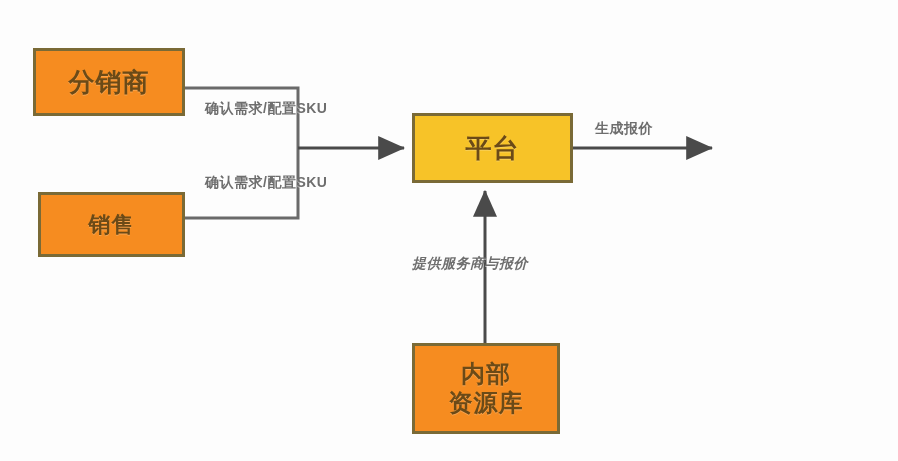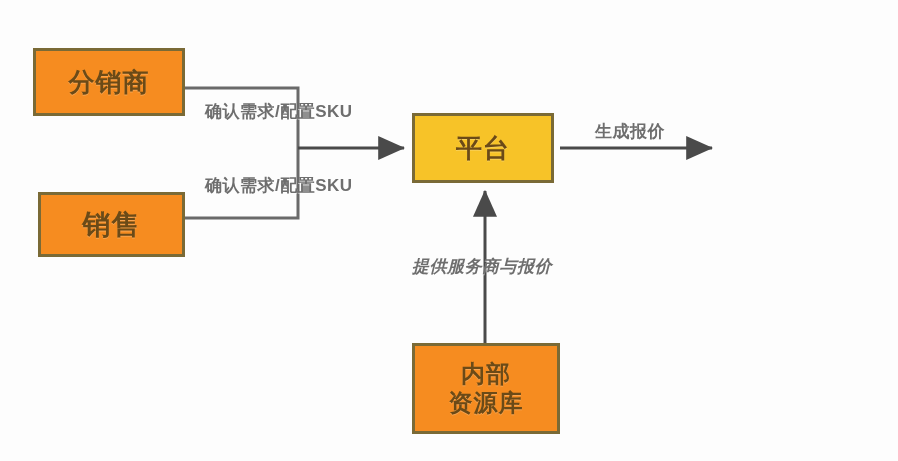--- a/index.html
+++ b/index.html
@@ -44,21 +44,21 @@
   .node-yellow {
     background: #f7c328;
   }
   .node-label {
     display: block;
     white-space: pre-line;
   }
   .edge-label {
     position: absolute;
     color: #6e6e6e;
-    font-size: 17px;
+    font-size: 14px;
     font-weight: bold;
     white-space: nowrap;
     letter-spacing: 0.5px;
     text-shadow: 0 1px 0 rgba(255,255,255,0.5);
   }
 </style>
 </head>
 <body>
 
 <div id="canvas">
@@ -88,25 +88,25 @@
 
     <g>
       <line x1="485" y1="343" x2="485" y2="191" stroke="#4a4a4a" stroke-width="3" marker-end="url(#arrowhead)"></line>
     </g>
   </svg>
 
   <div class="node-box node-orange" style="left:33px; top:48px; width:152px; height:68px; font-size:26px;">
     <span class="node-label">分销商</span>
   </div>
 
-  <div class="node-box node-orange" style="left:38px; top:192px; width:147px; height:65px; font-size:28px;">
+  <div class="node-box node-orange" style="left:38px; top:192px; width:147px; height:65px; font-size:22px;">
     <span class="node-label">销售</span>
   </div>
 
-  <div class="node-box node-yellow" style="left:412px; top:113px; width:142px; height:70px; font-size:26px;">
+  <div class="node-box node-yellow" style="left:412px; top:113px; width:161px; height:70px; font-size:26px;">
     <span class="node-label">平台</span>
   </div>
 
 
   <div class="node-box node-orange" style="left:412px; top:343px; width:148px; height:91px; font-size:24px;">
     <span class="node-label">内部
 资源库</span>
   </div>
 
   <div class="edge-label" style="left:205px; top:100px;">确认需求/配置SKU</div>

